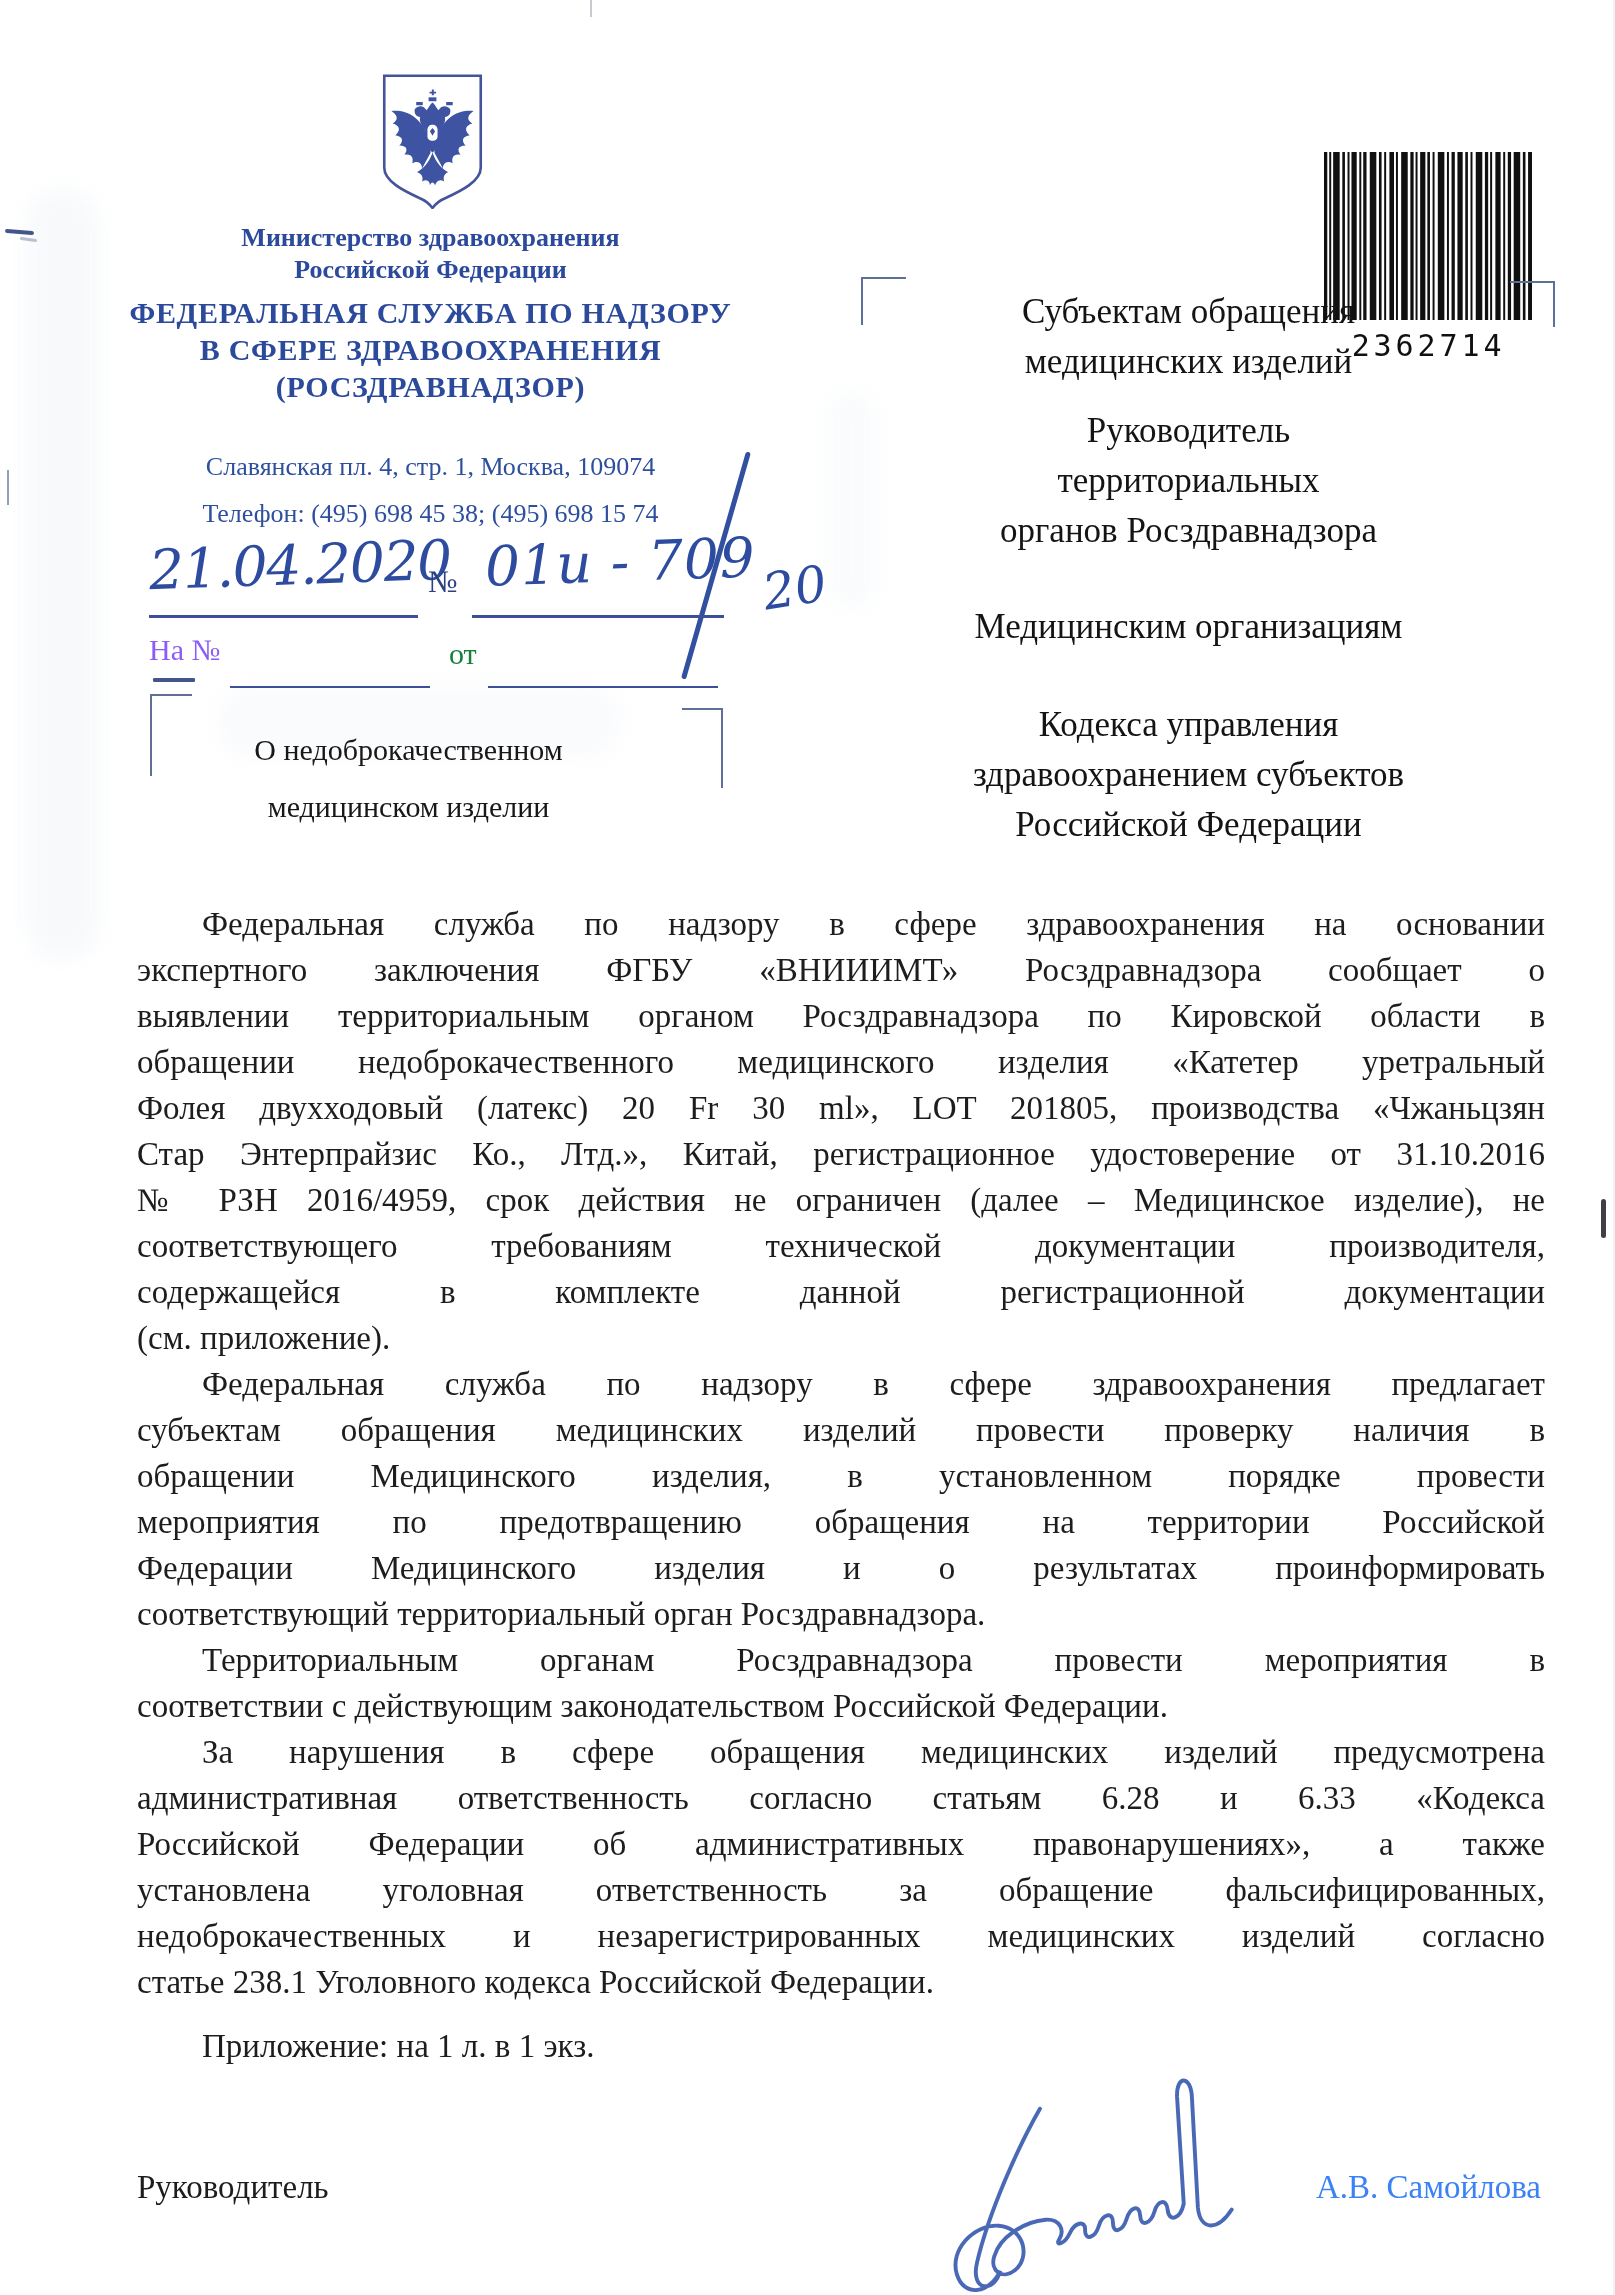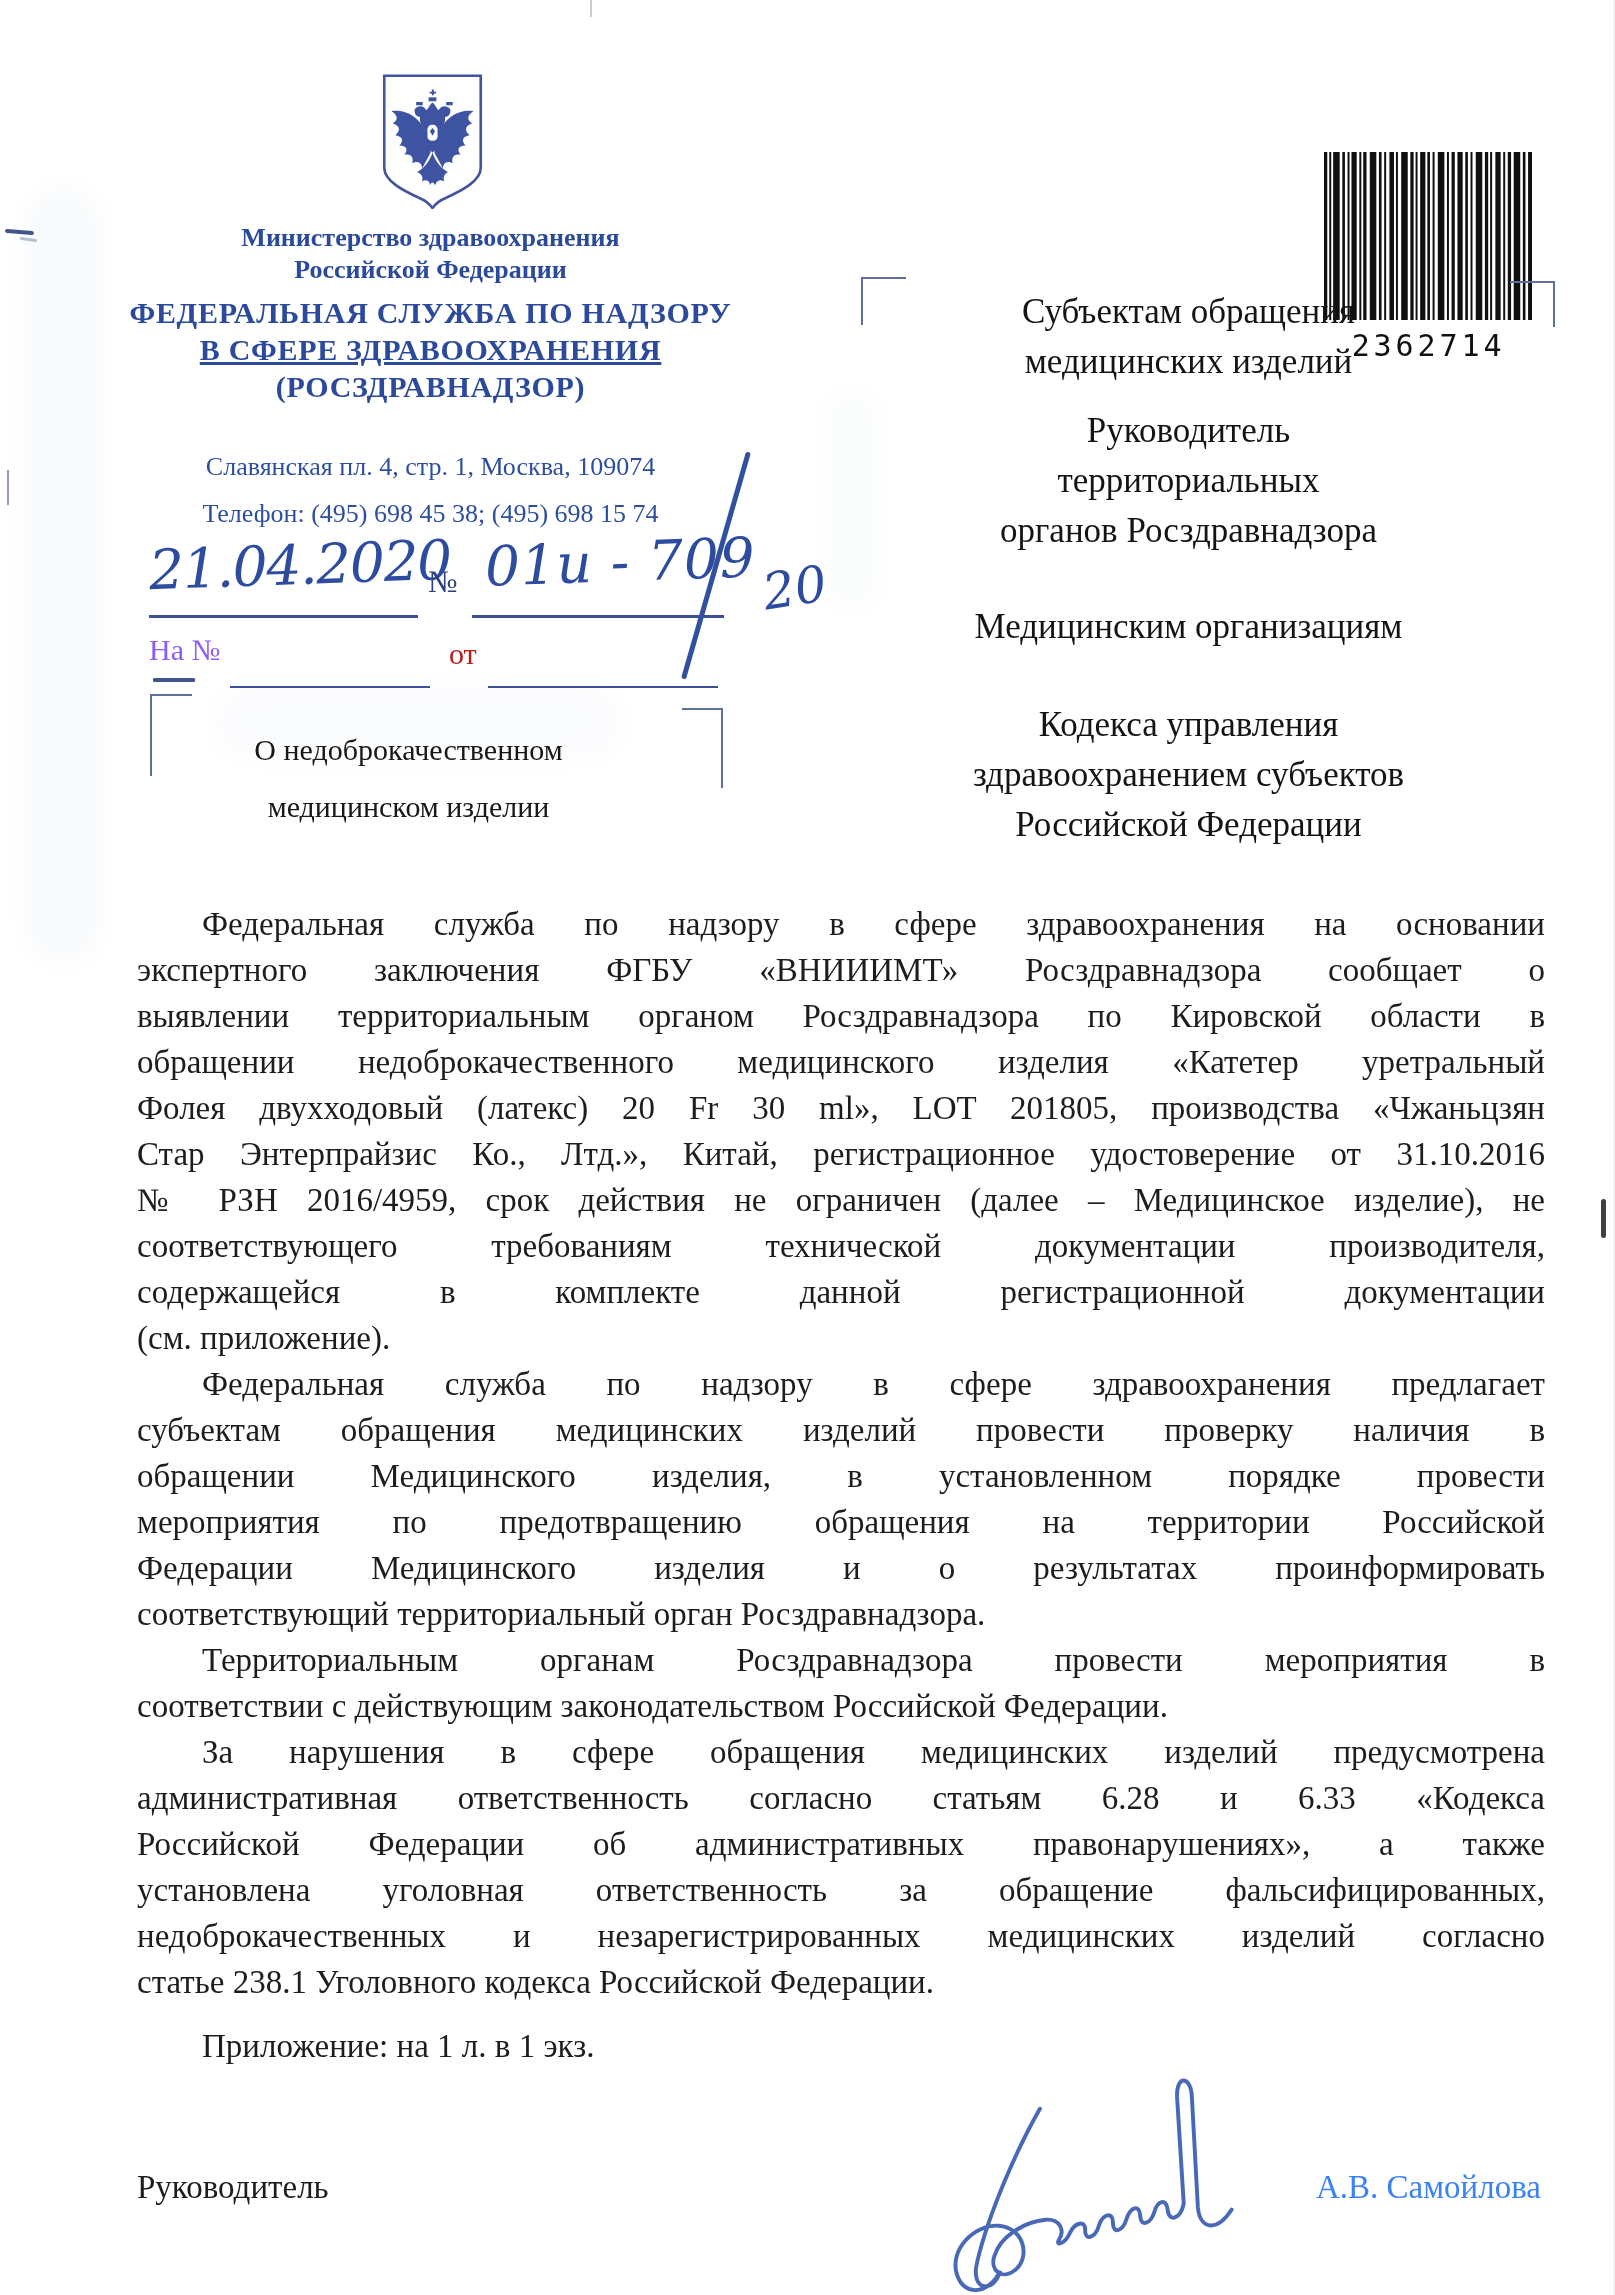--- a/index.html
+++ b/index.html
@@ -16,21 +16,21 @@
   .band-a{left:27.4px;top:189px;width:72px;height:771px;background:rgba(205,216,232,0.16);}
   .band-b{left:829px;top:392px;width:46px;height:216px;background:rgba(208,218,234,0.12);}
   .band-c{left:216px;top:686px;width:405px;height:72px;background:rgba(210,220,234,0.10);}
 
   
   .emblem{position:absolute;left:381px;top:73px;width:103px;height:136px;}
   .hdr-center{position:absolute;left:104px;width:653px;text-align:center;}
   .ministry{font-weight:bold;color:#2c4a9c;font-size:26px;line-height:33px;}
   .m1{top:221px;} .m2{top:253px;}
   .service{font-weight:bold;color:#2c4a9c;font-size:30px;line-height:37px;letter-spacing:0.7px;}
-  .s1{top:294px;} .s2{top:331px;text-decoration:underline;} .s3{top:368px;}
+  .s1{top:294px;} .s2{top:331px;} .s3{top:368px;}
   .addr{color:#2d4f9e;font-size:26px;line-height:31px;}
   .a1{top:451px;} .a2{top:498px;}
 
   
   .hand{
     position:absolute;color:#2e4c9f;
     font-family:"DejaVu Serif", serif;font-style:italic;font-weight:500;
     white-space:nowrap;
   }
   .hand-date{left:149px;top:533px;font-size:55px;letter-spacing:-1.3px;transform:rotate(-2deg);}
@@ -38,21 +38,21 @@
   .hand-suffix{left:763px;top:559px;font-size:50px;transform:rotate(-9deg);}
   .big-slash{
     position:absolute;left:746px;top:452px;width:4.6px;height:236px;
     background:#31509f;border-radius:2.6px;transform:rotate(16deg);transform-origin:top center;
   }
   .no-sign{position:absolute;left:428px;top:564px;font-size:31px;color:#2b4180;}
   .rline{position:absolute;background:#3c509a;height:2.6px;}
   .ul-date{left:149px;top:615px;width:269px;}
   .ul-num{left:472px;top:615px;width:252px;}
   .na-no{position:absolute;left:149px;top:633px;font-size:30px;color:#8b5cf6;}
-  .ot{position:absolute;left:449px;top:637px;font-size:30px;color:#b91c1c;}
+  .ot{position:absolute;left:449px;top:637px;font-size:30px;color:#15803d;}
   .ul-na{left:230px;top:686px;width:200px;height:2px;}
   .ul-ot{left:488px;top:686px;width:230px;height:2px;}
 
   
   .subj-dash{position:absolute;left:153px;top:678px;width:42px;height:3.9px;background:#44558c;border-radius:1.3px;}
   .corner{position:absolute;pointer-events:none;}
   .subj-corner-l{left:150px;top:694px;width:40px;height:80px;border-left:2px solid #5f6f99;border-top:2px solid #5f6f99;}
   .subj-corner-r{left:682px;top:708px;width:39px;height:78px;border-right:2px solid #5f6f99;border-top:2px solid #5f6f99;}
   .subject{position:absolute;left:183px;width:451px;text-align:center;font-size:30px;line-height:37px;color:#181818;}
   .subj1{top:731px;} .subj2{top:788px;}

